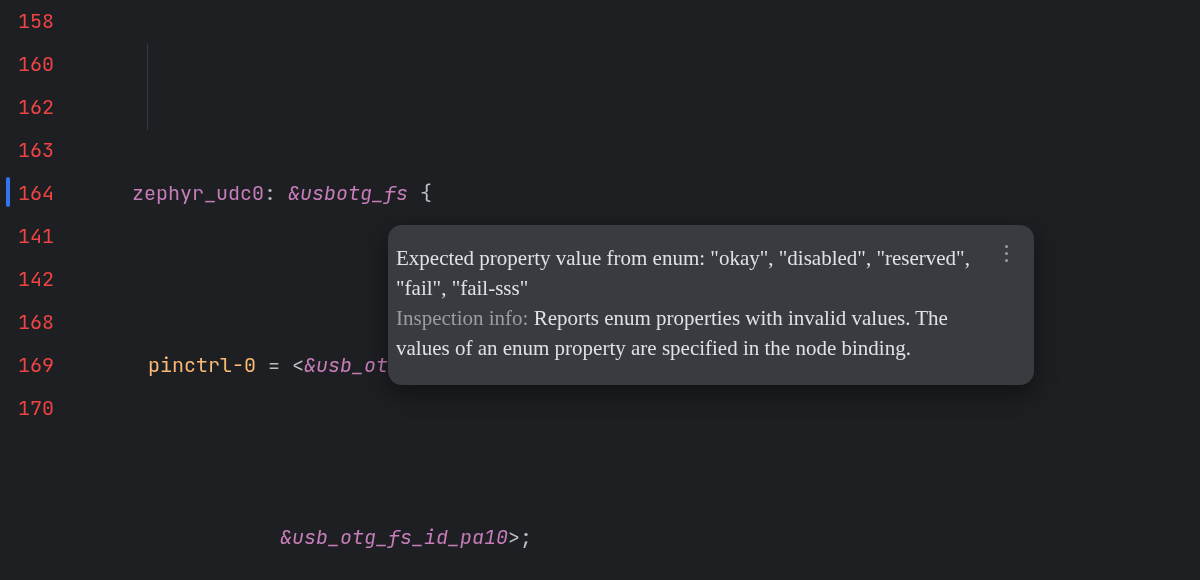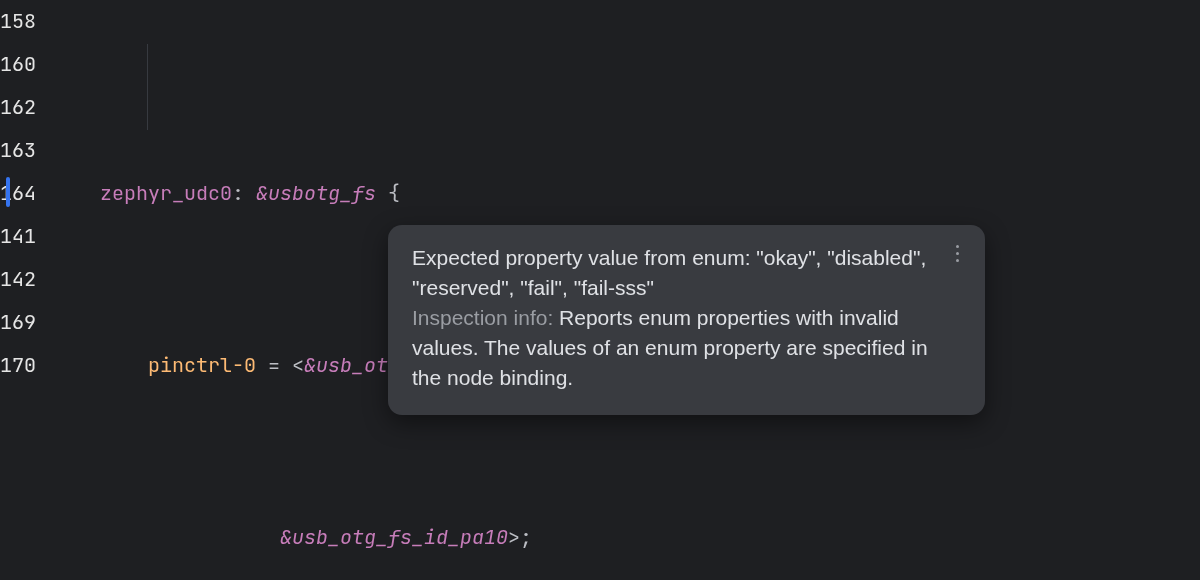--- a/index.html
+++ b/index.html
@@ -14,23 +14,23 @@
     position: relative;
     color: #bcbec4;
   }
   .editor {
     display: flex;
     height: 100%;
   }
   .gutter {
     width: 100px;
     flex-shrink: 0;
-    text-align: left;
+    text-align: center;
     padding-right: 28px;
-    color: #e5e5e5;
+    color: #ef4444;
     user-select: none;
     position: relative;
   }
   .gutter .ln {
     height: 43px;
   }
   .caret-mark {
     position: absolute;
     left: 6px;
     top: 177px;
@@ -38,45 +38,45 @@
     height: 30px;
     background: #3574f0;
     border-radius: 2px;
   }
   .code {
     flex: 1;
     position: relative;
     white-space: pre;
   }
   .row { height: 43px; }
-  .c-label   { color: #c77dba; }
+  .c-label   { color: #c77dba; margin-left: 32px; }
   .c-ref     { color: #c77dba; font-style: italic; }
   .c-prop    { color: #fdba74; }
   .c-op      { color: #bcbec4; }
   .c-punc    { color: #bcbec4; }
 
   .indent-guide {
     position: absolute;
     left: 47px;
     top: 44px;
     width: 1px;
     height: 86px;
     background: #373a40;
   }
 
   .tooltip {
     position: absolute;
     left: 388px;
     top: 225px;
-    width: 597px;
+    width: 646px;
     background: #393b40;
     color: #dfe1e5;
     border-radius: 14px;
-    padding: 18px 48px 22px 24px;
-    font-family: Liberation Sans, sans-serif;
+    padding: 18px 48px 22px 8px;
+    font-family: Liberation Serif, serif;
     font-size: 21px;
     line-height: 30px;
     box-shadow: 0 8px 24px rgba(0,0,0,0.45);
   }
   .tooltip .muted { color: #9a9da3; }
   .tooltip-more {
     position: absolute;
     top: 14px;
     right: 18px;
     width: 20px;
@@ -99,20 +99,21 @@
   <div class="gutter">
     <div class="caret-mark"></div>
 
   <div class="ln">158</div>
       <div class="ln">160</div>
       <div class="ln">162</div>
       <div class="ln">163</div>
       <div class="ln">164</div>
       <div class="ln">141</div>
       <div class="ln">142</div>
+      <div class="ln">168</div>
       <div class="ln">169</div>
       <div class="ln">170</div>
     </div>
   <div class="code">
     <div class="indent-guide"></div>
 
     <div class="row"><span class="c-label">zephyr_udc0</span><span class="c-punc">: </span><span class="c-ref">&amp;usbotg_fs</span><span class="c-punc"> {</span></div>
 
     <div class="row">    <span class="c-prop">pinctrl-0</span><span class="c-op"> = &lt;</span><span class="c-ref">&amp;usb_otg_fs_dm_pa11</span><span> </span><span class="c-ref">&amp;usb_otg_fs_dp_pa12</span></div>
 

